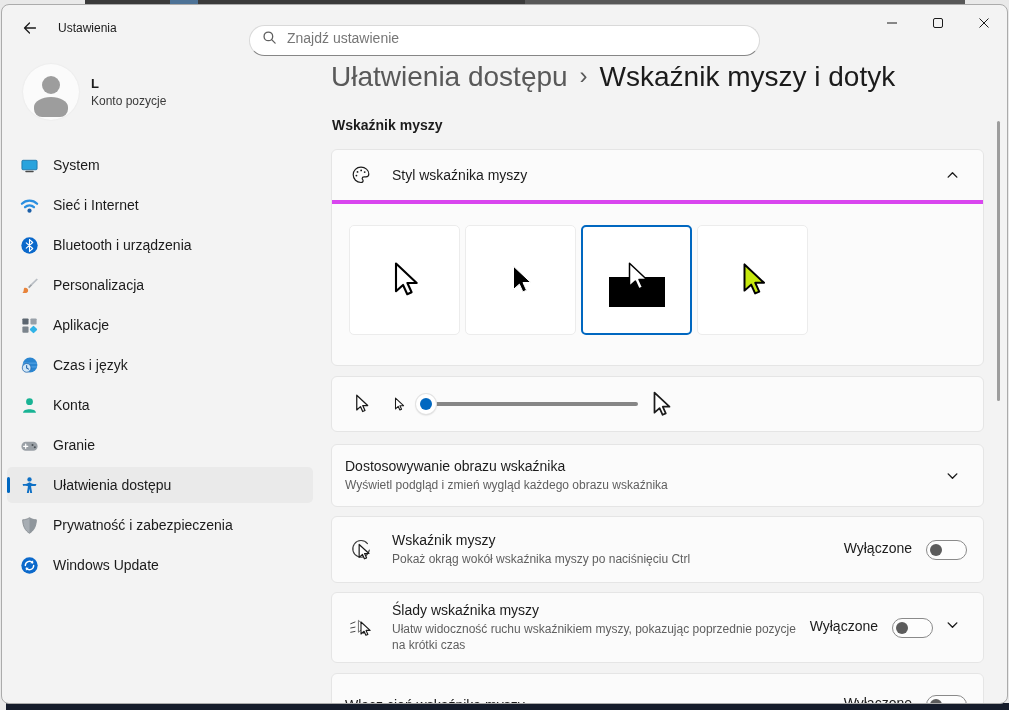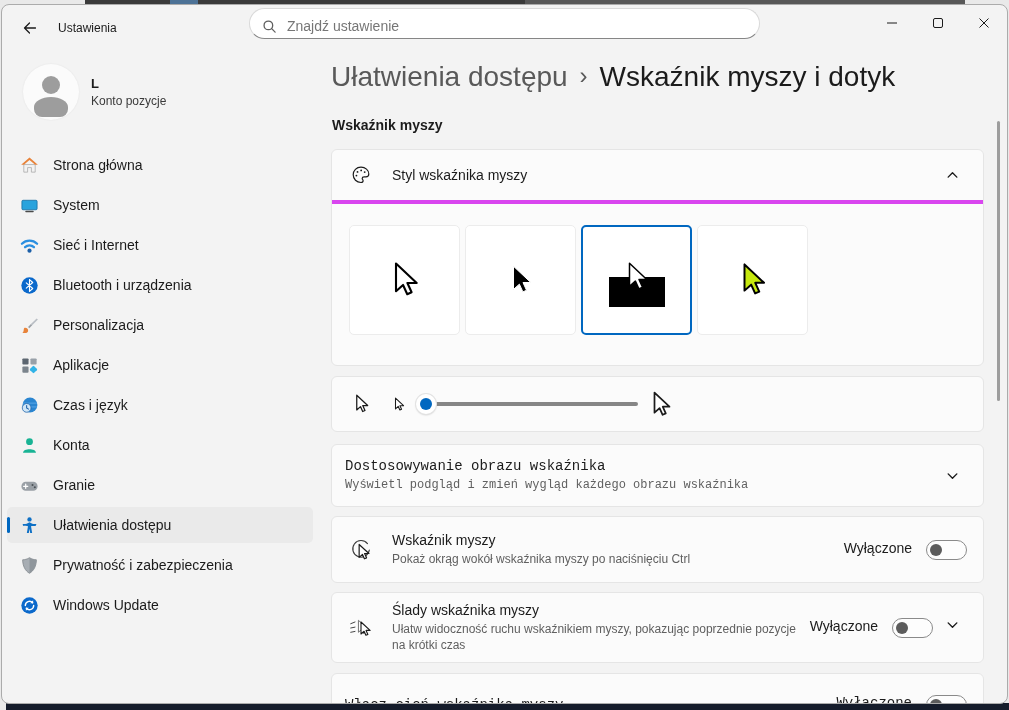--- a/index.html
+++ b/index.html
@@ -20,23 +20,23 @@
     position:absolute; left:1px; top:4px; width:1007px; height:700px;
     background:#f3f3f3; border:1px solid #ababab; border-radius:8px;
     overflow:hidden;
   }
 
   
   .titlebar { position:absolute; left:0; top:0; width:100%; height:44px; }
   .back-btn { position:absolute; left:16px; top:11px; width:24px; height:24px; display:flex; align-items:center; justify-content:center; border-radius:4px; cursor:pointer; }
   .app-title { position:absolute; left:56px; top:16px; font-size:12px; color:#1b1b1b; }
   .search-box {
-    position:absolute; left:247px; top:3px; width:511px; height:31px;
+    position:absolute; left:247px; top:20px; width:511px; height:31px;
     background:#ffffff; border:1px solid #d9d9d9; border-bottom-color:#868686;
-    border-radius:16px; display:flex; align-items:flex-end; padding:4px 12px;
+    border-radius:16px; display:flex; align-items:flex-start; padding:4px 12px;
   }
   .search-box input {
     border:none; outline:none; flex:1; font-size:14px; color:#1b1b1b;
     font-family:"Liberation Sans", sans-serif; background:transparent; margin-left:10px;
   }
   .search-box input::placeholder { color:#767676; }
   .win-controls { position:absolute; right:0; top:0; height:38px; display:flex; }
   .win-btn { width:46px; height:36px; display:flex; align-items:center; justify-content:center; cursor:pointer; }
 
   
@@ -110,21 +110,21 @@
     background:#ffffff; box-shadow:0 0 0 1px #e3e3e3, 0 1px 2px rgba(0,0,0,.25);
     display:flex; align-items:center; justify-content:center; cursor:pointer;
   }
   .slider .thumb::after { content:""; width:12px; height:12px; border-radius:50%; background:#0067c0; }
 
   
   #card-customize { top:439px; height:63px; }
   #card-locator { top:511px; height:67px; }
   #card-trails { top:587px; height:71px; }
   #card-shadow { top:668px; height:64px; }
-  .no-icon-pad { padding-left:13px;font-family:Liberation Mono, monospace; }
+  .no-icon-pad { padding-left:13px; }
 
   .scrollbar-thumb { position:absolute; left:995px; top:116px; width:3px; height:280px; background:#9d9d9d; border-radius:2px; cursor:pointer; }
 </style>
 </head>
 <body>
 
 <div class="bg-strip-top"></div>
 <div class="bg-strip-top-gray"></div>
 <div class="bg-strip-top-blue"></div>
 <div class="bg-strip-bottom"></div>
@@ -172,29 +172,20 @@
         <div class="shoulders"></div>
     </div>
     <div class="account-text">
       <div class="account-name">L</div>
       <div class="account-type">Konto pozycje</div>
     </div>
   </div>
 
   <div class="nav">
 
-    <div class="nav-item">
-      <span class="nav-icon">
-        <svg width="19" height="19" viewBox="0 0 20 20">
-            <path d="M4 9 H16 V17 H12 V12.2 H8 V17 H4 Z" fill="#f2f2f2" stroke="#a8a8a8" stroke-width="0.8"></path>
-            <path d="M10 1.6 L18.8 9.2 H15.9 L10 4.2 L4.1 9.2 H1.2 Z" fill="#e8833a"></path>
-          </svg>
-      </span>
-      <span class="nav-label">Strona główna</span>
-    </div>
 
     <div class="nav-item">
       <span class="nav-icon">
         <svg width="19" height="19" viewBox="0 0 20 20">
             <rect x="2" y="4.5" width="16" height="10" rx="1.2" fill="#29a3dd" stroke="#156a9d" stroke-width="0.8"></rect>
             <rect x="5.5" y="15.5" width="9" height="1.6" rx="0.8" fill="#4a4a4a"></rect>
           </svg>
       </span>
       <span class="nav-label">System</span>
     </div>

